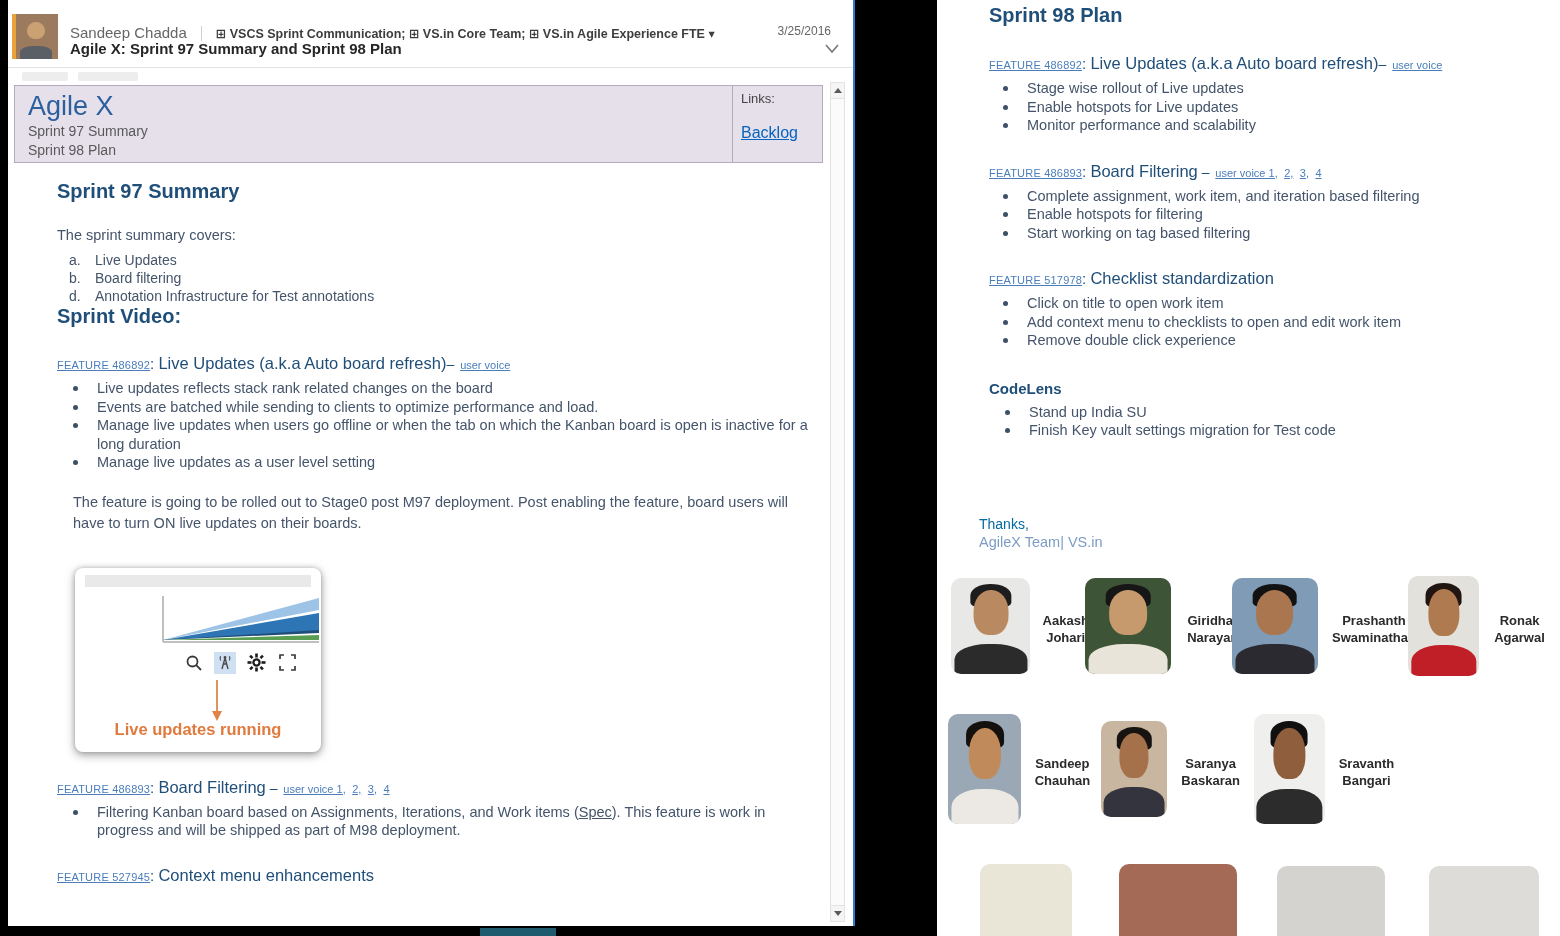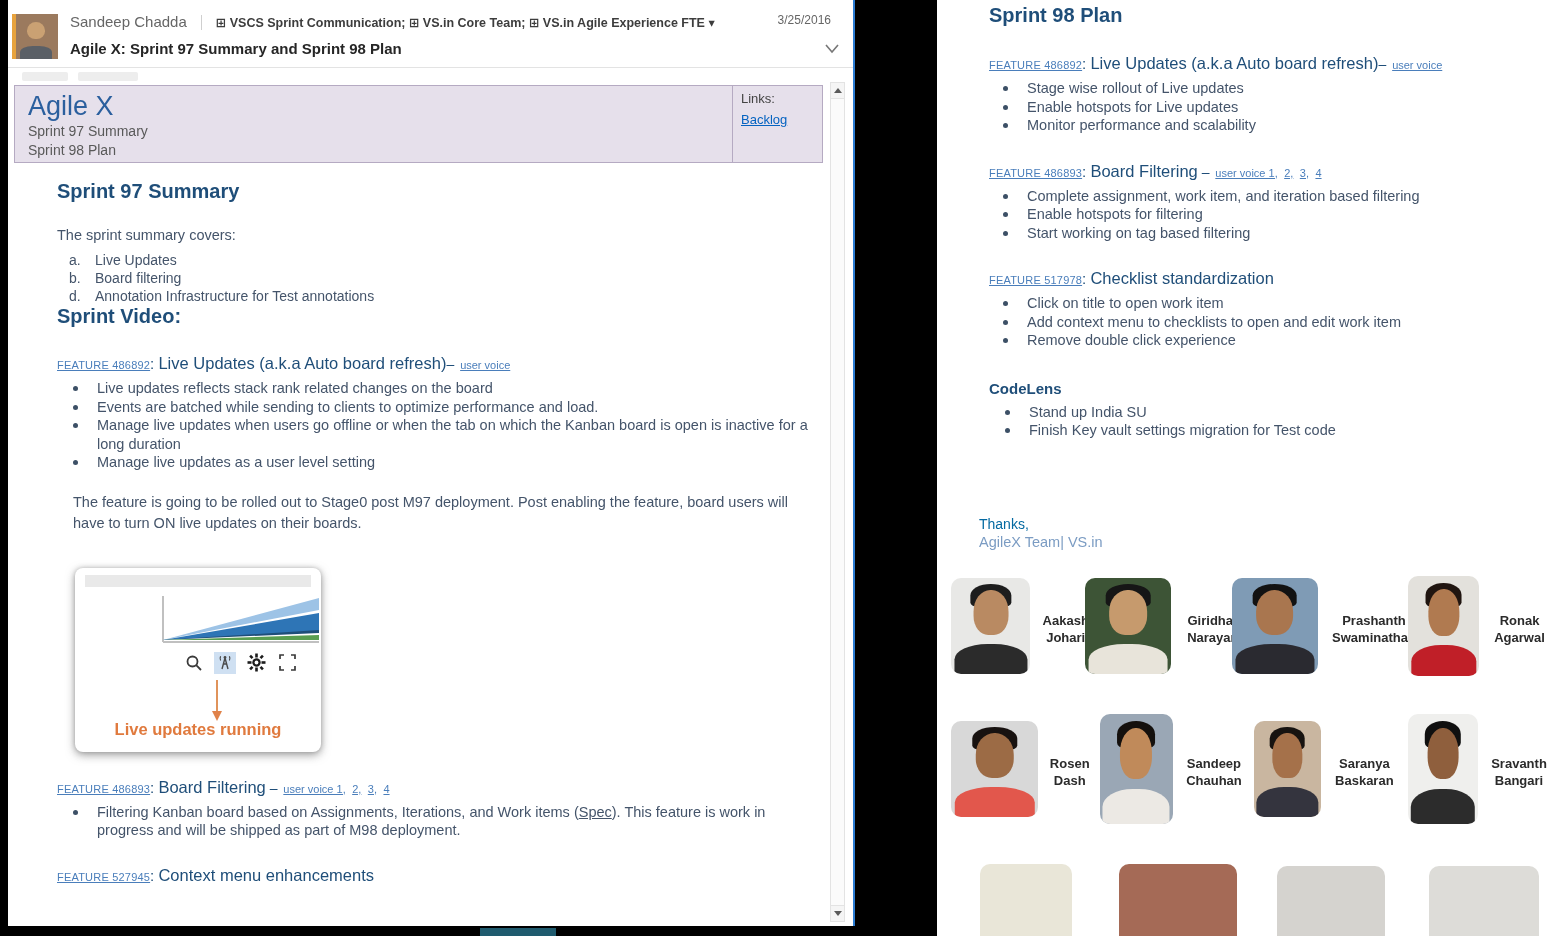--- a/index.html
+++ b/index.html
@@ -6,36 +6,36 @@
   *{box-sizing:border-box;font-family:"Liberation Sans","DejaVu Sans",sans-serif;}
   .stage{position:relative;width:1560px;height:936px;background:#000;overflow:hidden;}
 
   
   .pane-left{position:absolute;left:8px;top:0;width:847px;height:926px;background:#fff;border-right:2px solid #2b7cd3;}
   .msg-header{position:absolute;left:0;top:0;right:0;height:68px;background:#fff;border-bottom:1px solid #e3e3e3;}
   .avatar{position:absolute;left:4px;top:14px;width:46px;height:45px;background:#9b7a5e;overflow:hidden;}
   .avatar .accent{position:absolute;left:0;top:0;width:4px;height:100%;background:#e8a33d;}
   .avatar .face{position:absolute;left:15px;top:8px;width:18px;height:17px;background:#caa173;border-radius:50% 50% 45% 45%;}
   .avatar .shirt{position:absolute;left:8px;bottom:-3px;width:32px;height:16px;background:#5a5f66;border-radius:40% 40% 0 0;}
-  .hdr-row1{position:absolute;left:62px;top:13px;right:14px;height:20px;white-space:nowrap;}
+  .hdr-row1{position:absolute;left:62px;top:24px;right:14px;height:20px;white-space:nowrap;}
   .sender{color:#666;font-size:15px;}
   .vsep{display:inline-block;width:1px;height:15px;background:#cfcfcf;margin:0 14px -3px 14px;}
   .recips{color:#3d3d3d;font-size:12.5px;font-weight:bold;}
   .hdr-date{position:absolute;right:8px;top:0;color:#666;font-size:12px;}
   .subject{position:absolute;left:62px;top:40px;color:#262626;font-size:15px;font-weight:bold;}
   .chev{position:absolute;right:14px;top:44px;width:14px;height:10px;}
   .chev svg{display:block;}
   .ghost{position:absolute;opacity:.25;background:#b9b9b9;border-radius:2px;}
 
   .banner{position:absolute;left:6px;top:85px;width:809px;height:78px;background:#e6e0eb;border:1px solid #b5aac2;display:flex;}
   .banner-left{flex:1;padding:4px 0 0 13px;}
   .banner-title{color:#2b5f9e;font-size:27px;font-weight:400;line-height:32px;}
   .banner-sub{color:#595959;font-size:14px;line-height:19px;}
   .banner-right{width:90px;border-left:1px solid #b5aac2;padding:5px 0 0 8px;font-size:13px;color:#444;}
-  .banner-right a{color:#0563c1;text-decoration:underline;font-size:13px;display:inline-block;margin-top:6px;cursor:pointer;}
+  .banner-right a{color:#0563c1;text-decoration:underline;font-size:16px;display:inline-block;margin-top:18px;cursor:pointer;}
 
   
   .scrollbar{position:absolute;right:8px;top:82px;width:15px;bottom:4px;background:#fbfbfb;border:1px solid #e3e3e3;}
   .sb-btn{position:absolute;left:0;width:13px;height:16px;background:#f5f5f5;display:flex;align-items:center;justify-content:center;cursor:pointer;}
   .sb-btn.top{top:0;border-bottom:1px solid #e3e3e3;}
   .sb-btn.bottom{bottom:0;border-top:1px solid #e3e3e3;}
   .tri-up{width:0;height:0;border-left:4px solid transparent;border-right:4px solid transparent;border-bottom:5px solid #5a5a5a;}
   .tri-down{width:0;height:0;border-left:4px solid transparent;border-right:4px solid transparent;border-top:5px solid #5a5a5a;}
 
   .content{position:absolute;left:49px;top:180px;width:762px;}
@@ -316,28 +316,20 @@
             <div class="photo s3" style="--bg: #e3e1dc; --shirt: #c01f28; --skin: #b07a50; --hair: #201510;">
               <div class="hair"></div>
               <div class="face"></div>
               <div class="shirt"></div>
             </div>
             <div class="pname namecell">Ronak Agarwal</div>
           </div>
       </div>
       <div class="pgrid row2">
         <div class="person">
-            <div class="photo s4" style="--bg: #d8d8d8; --shirt: #e2574c; --skin: #9c6b45; --hair: #181210;">
-              <div class="hair"></div>
-              <div class="face"></div>
-              <div class="shirt"></div>
-            </div>
-            <div class="pname namecell">Rosen Dash</div>
-          </div>
-        <div class="person">
             <div class="photo s5" style="--bg: #9aa7b5; --shirt: #ece9e4; --skin: #c08a5a; --hair: #14100d;">
               <div class="hair"></div>
               <div class="face"></div>
               <div class="shirt"></div>
             </div>
             <div class="pname namecell">Sandeep Chauhan</div>
           </div>
         <div class="person">
             <div class="photo s6" style="--bg: #c9b6a0; --shirt: #34343e; --skin: #a5714a; --hair: #171310;">
               <div class="hair"></div>

